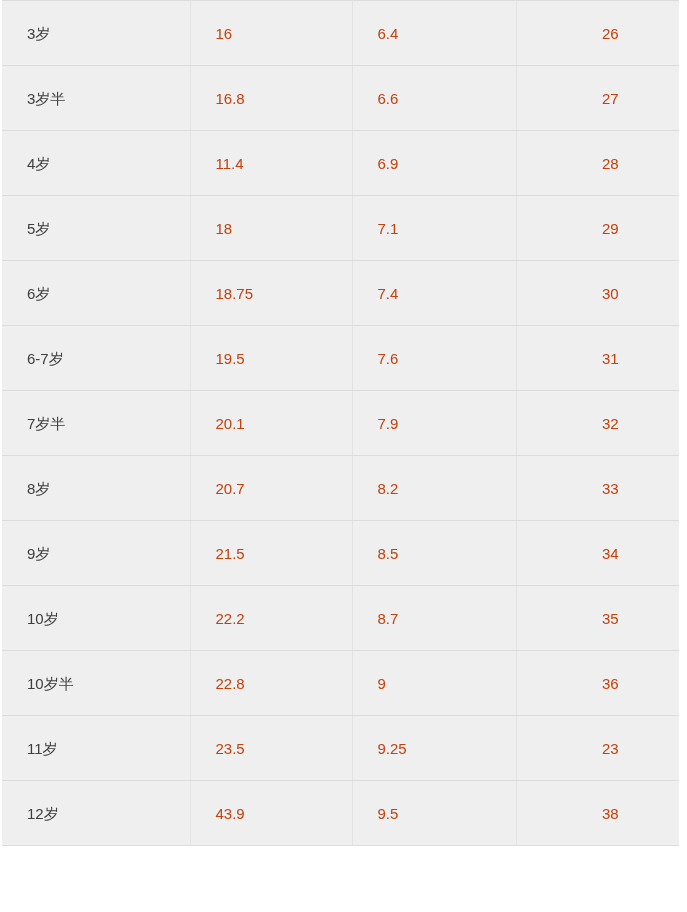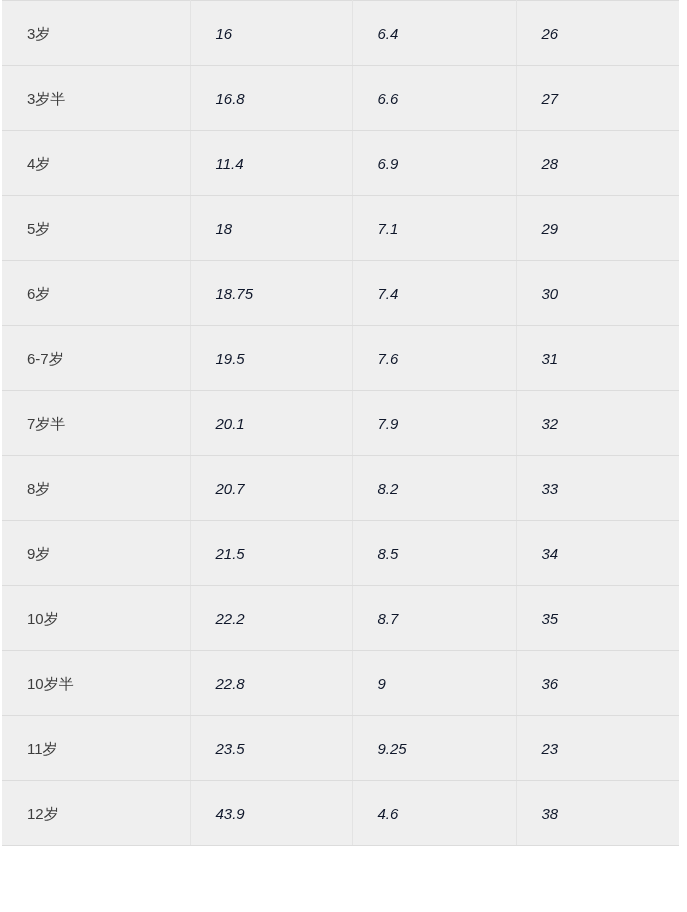--- a/index.html
+++ b/index.html
@@ -51,26 +51,26 @@
     line-height: 1.4;
     white-space: nowrap;
     box-sizing: border-box;
   }
 
   .size-table td.cell-age {
     color: #3d3d3d;
   }
 
   .size-table td.cell-num {
-    color: #0f172a;
-    font-style: italic;
+    color: #c2410c;
   }
 
   .size-table td.cell-last {
     border-right: none;
+    text-align: center;
   }
 
   .size-table tr:last-child td {
     border-bottom: 1px solid #dcdcdc;
   }
 </style>
 </head>
 <body>
 
 <div class="table-viewport">
@@ -150,18 +150,18 @@
         </tr>
         <tr>
           <td class="cell-age">11岁</td>
           <td class="cell-num">23.5</td>
           <td class="cell-num">9.25</td>
           <td class="cell-num cell-last">23</td>
         </tr>
         <tr>
           <td class="cell-age">12岁</td>
           <td class="cell-num">43.9</td>
-          <td class="cell-num">4.6</td>
+          <td class="cell-num">9.5</td>
           <td class="cell-num cell-last">38</td>
         </tr>
       </tbody>
   </table>
 </div>
 
 </body></html>

